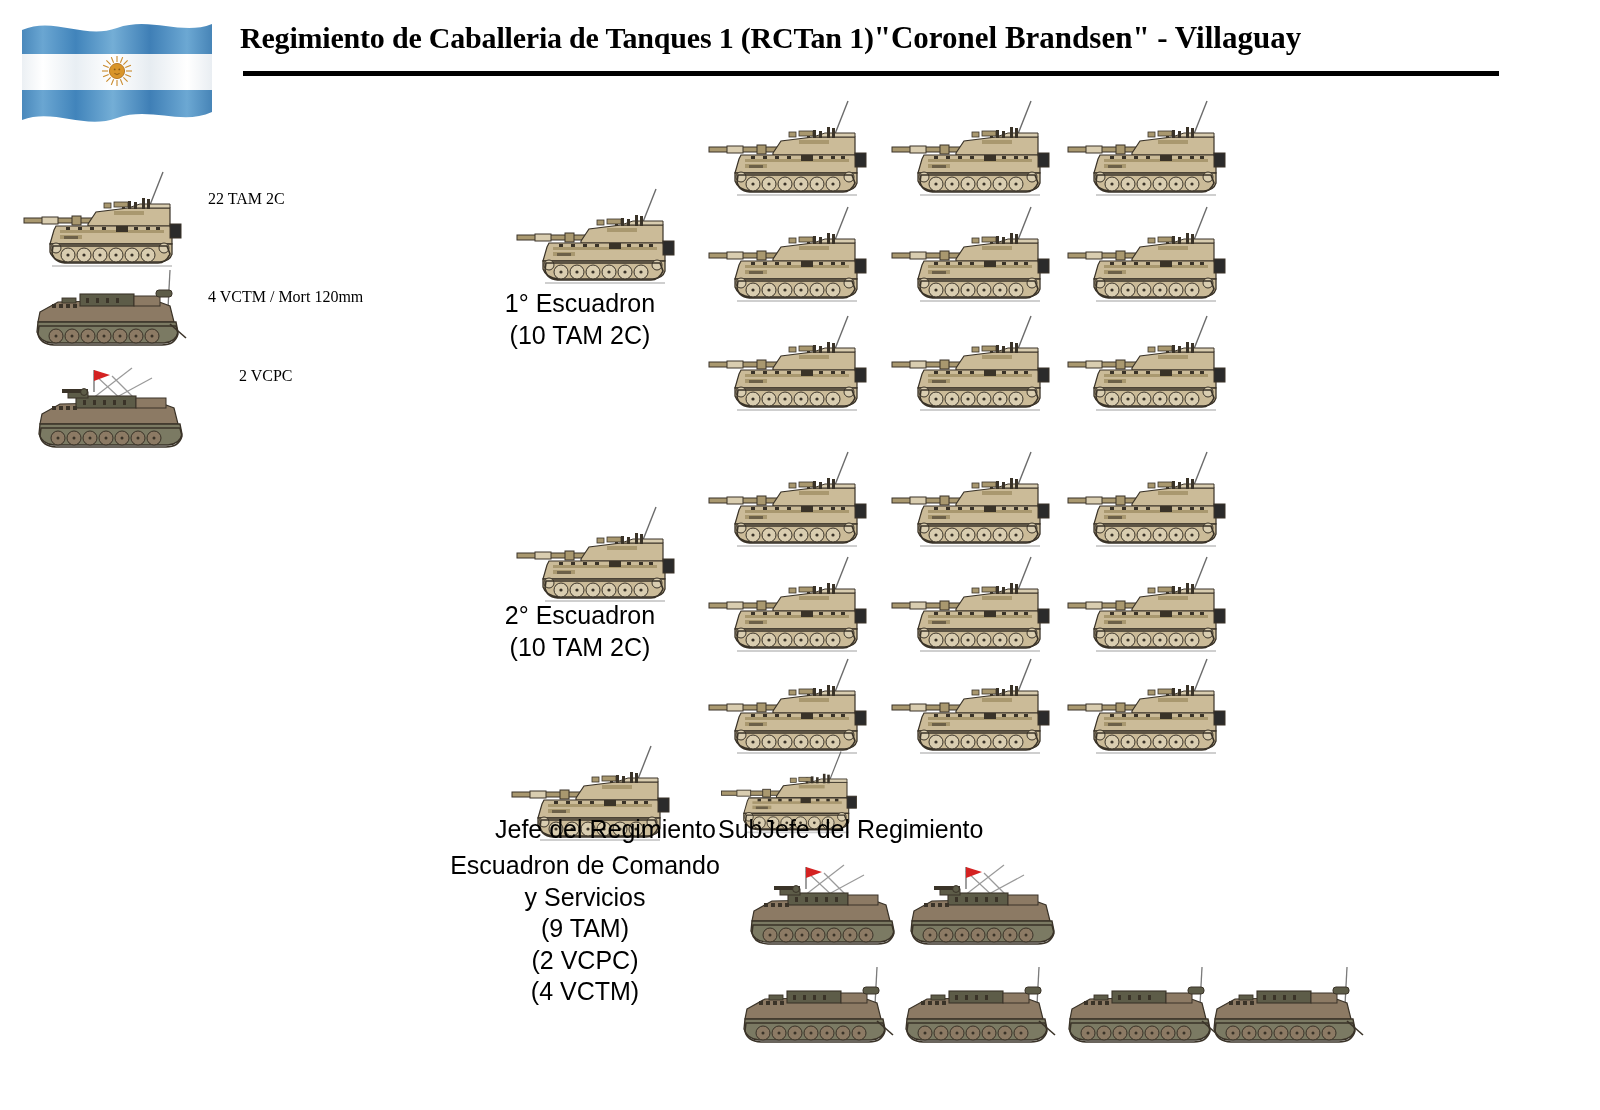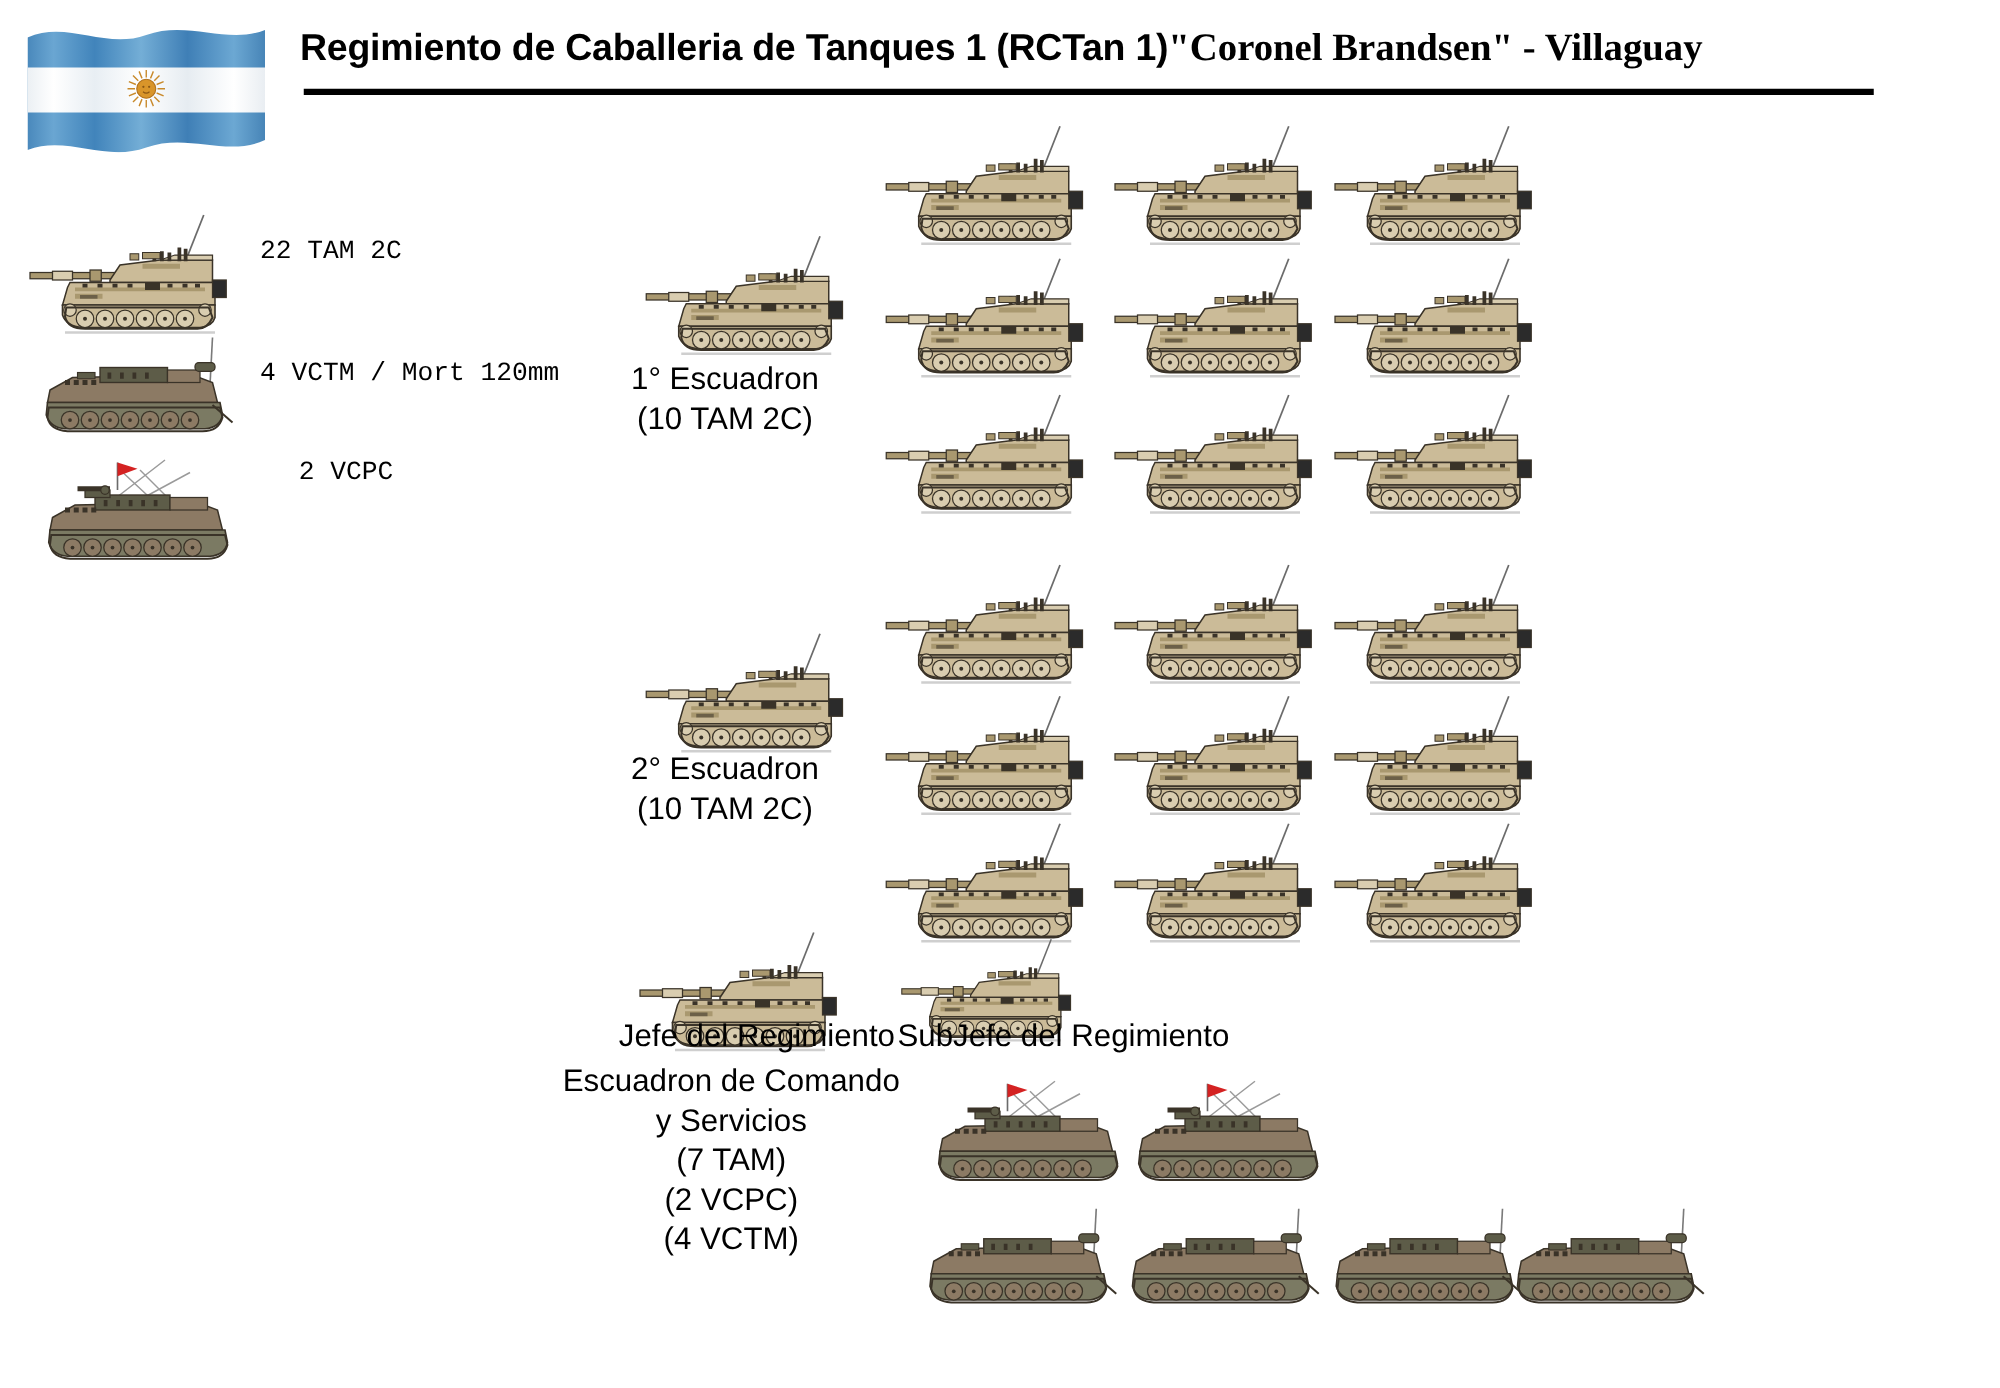--- a/index.html
+++ b/index.html
@@ -26,21 +26,21 @@
   }
   .flag-svg { display: block; width: 206px; height: 130px; }
 
   #title-text {
     position: absolute;
     left: 240px; top: 22px;
     white-space: nowrap;
     line-height: 1;
   }
   .title-sans {
-    font-family: Liberation Sans, sans-serif;
+    font-family: Liberation Serif, serif;
     font-weight: bold;
     font-size: 30px;
     letter-spacing: -0.2px;
   }
   .title-serif {
     font-family: "Liberation Serif", serif;
     font-weight: bold;
     font-size: 31px;
   }
 
@@ -51,23 +51,23 @@
     background: #000000;
   }
 
   
   #legend { position: absolute; left: 0; top: 160px; width: 470px; }
   .legend-row { position: relative; height: 88px; }
   .legend-veh { position: absolute; left: 0px; top: 0px; }
   .legend-label {
     position: absolute;
     left: 208px;
-    font-size: 21px;
+    font-size: 16px;
     white-space: nowrap;
-    font-family: Liberation Mono, monospace;
+    font-family: Liberation Serif, serif;
   }
 
   
   .veh { position: relative; display: block; }
   .veh svg { display: block; }
 
   .unit { position: absolute; }
 
   
   .blk-label {
@@ -1580,21 +1580,21 @@
   </svg>
       </span>
     </div>
 
   <div class="blk-label" style="left:495px; top:814px; width:210px;">Jefe del Regimiento</div>
   <div class="blk-label" style="left:718px; top:814px; width:250px;">SubJefe del Regimiento</div>
 
   <div class="blk-label lines" style="left:440px; top:850px; width:290px;">
     <span>Escuadron de Comando</span>
     <span>y Servicios</span>
-    <span>(7 TAM)</span>
+    <span>(9 TAM)</span>
     <span>(2 VCPC)</span>
     <span>(4 VCTM)</span>
   </div>
 
   <div class="unit" style="left:740px; top:855px;">
       <span class="veh veh-vcpc">
         <svg width="170" height="100" viewBox="0 0 170 100" xmlns="http://www.w3.org/2000/svg">
     <g stroke="#9a9a9a" stroke-width="1.2" fill="none">
       <line x1="60" y1="44" x2="104" y2="10"></line>
       <line x1="76" y1="46" x2="124" y2="20"></line>

